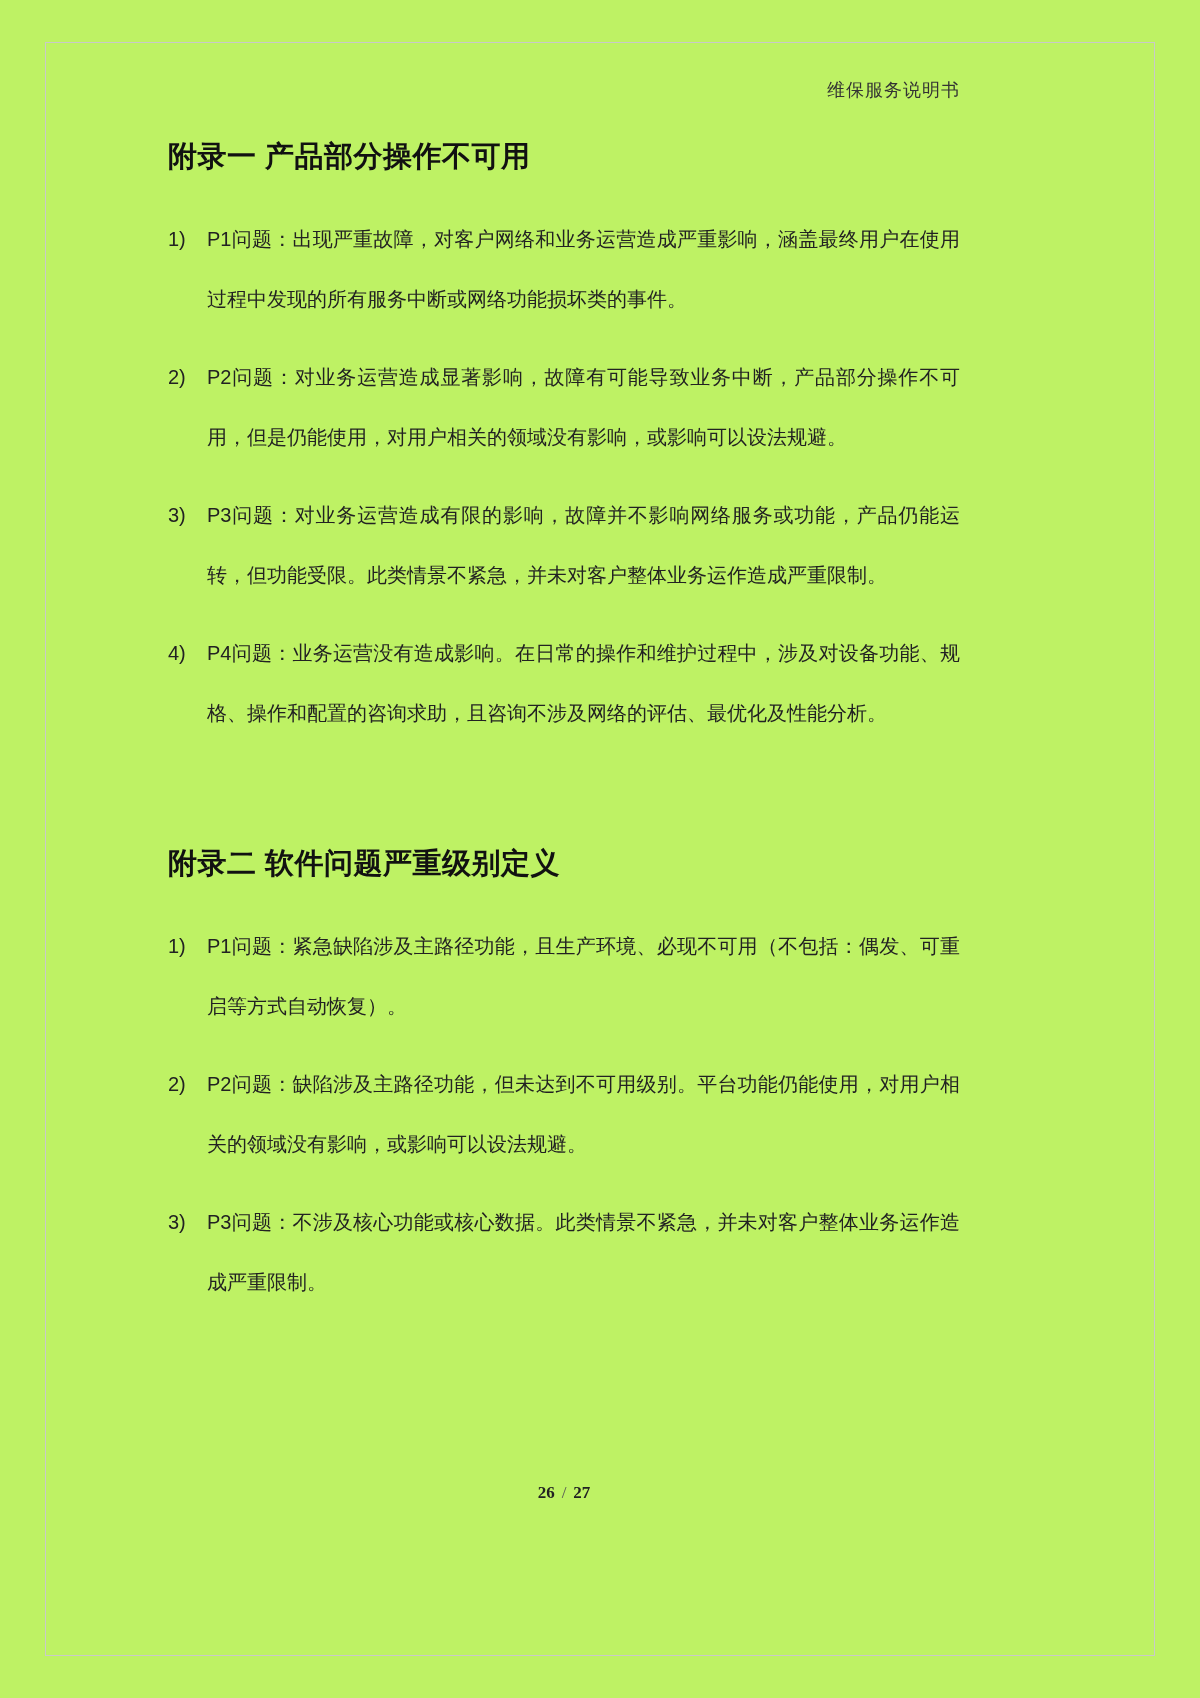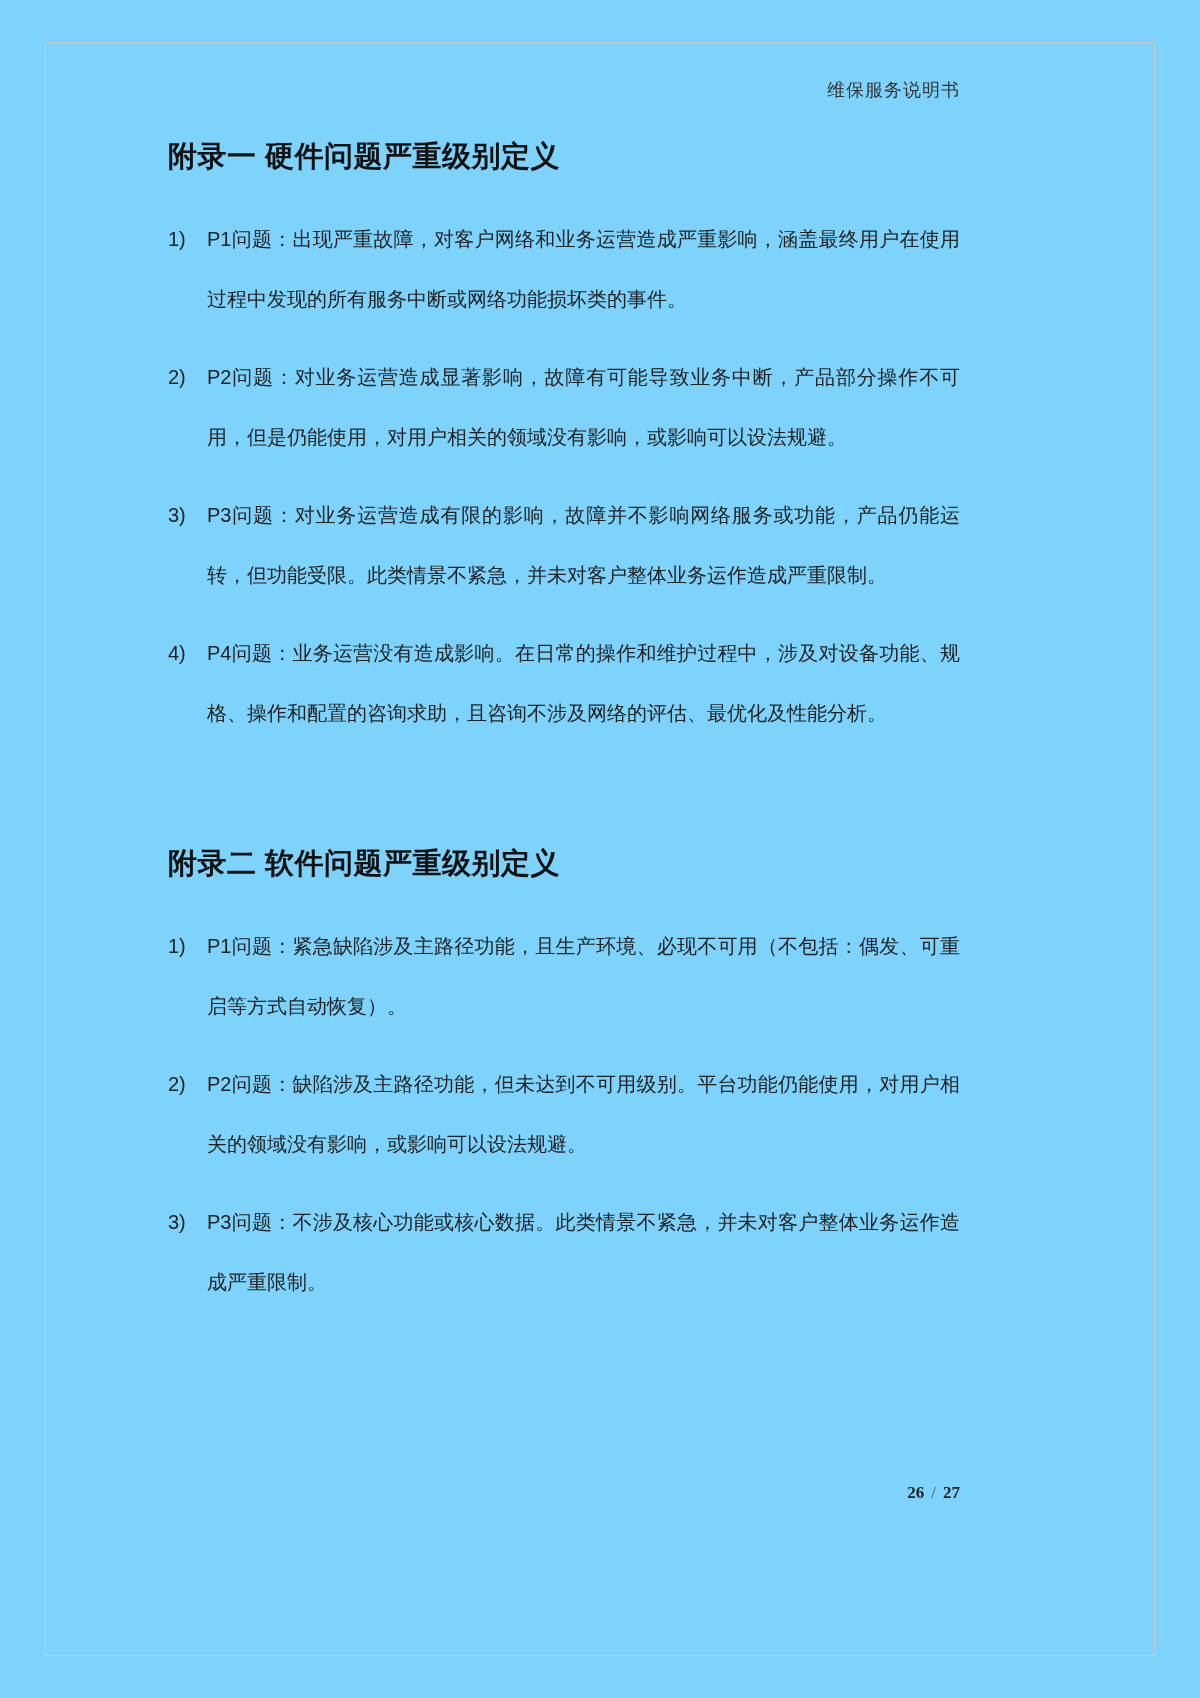--- a/index.html
+++ b/index.html
@@ -4,21 +4,21 @@
 <style>
   html, body {
     margin: 0;
     padding: 0;
     background: #ffffff;
   }
   .page {
     position: relative;
     width: 1200px;
     height: 1698px;
-    background: #7dd3fc;
+    background: #bef264;
     overflow: hidden;
     font-family: "Liberation Sans", "DejaVu Sans", sans-serif;
   }
   .frame {
     position: absolute;
     left: 45px;
     top: 42px;
     right: 45px;
     bottom: 42px;
     border: 1px solid #c9c9c9;
@@ -70,21 +70,21 @@
     position: absolute;
     left: 0;
     top: 0;
     color: #222222;
   }
   .footer {
     position: absolute;
     left: 168px;
     top: 1483px;
     width: 792px;
-    text-align: right;
+    text-align: center;
     font-family: "Liberation Serif", "DejaVu Serif", serif;
     font-size: 17px;
     color: #222222;
   }
   .footer .pg-num {
     font-weight: bold;
   }
   .footer .pg-sep {
     font-weight: normal;
     color: #555555;
@@ -96,21 +96,21 @@
 
 <div class="page">
   <div class="frame"></div>
 
   <div class="header">
     <span>维保服务说明书</span>
   </div>
 
   <div class="content">
 
-    <h1 class="appendix-title">附录一 硬件问题严重级别定义</h1>
+    <h1 class="appendix-title">附录一 产品部分操作不可用</h1>
 
     <ol class="item-list">
       <li class="list-item">
         <span class="num">1)</span>
         <span class="txt">P1问题：出现严重故障，对客户网络和业务运营造成严重影响，涵盖最终用户在使用过程中发现的所有服务中断或网络功能损坏类的事件。</span>
       </li>
       <li class="list-item">
         <span class="num">2)</span>
         <span class="txt">P2问题：对业务运营造成显著影响，故障有可能导致业务中断，产品部分操作不可用，但是仍能使用，对用户相关的领域没有影响，或影响可以设法规避。</span>
       </li>

